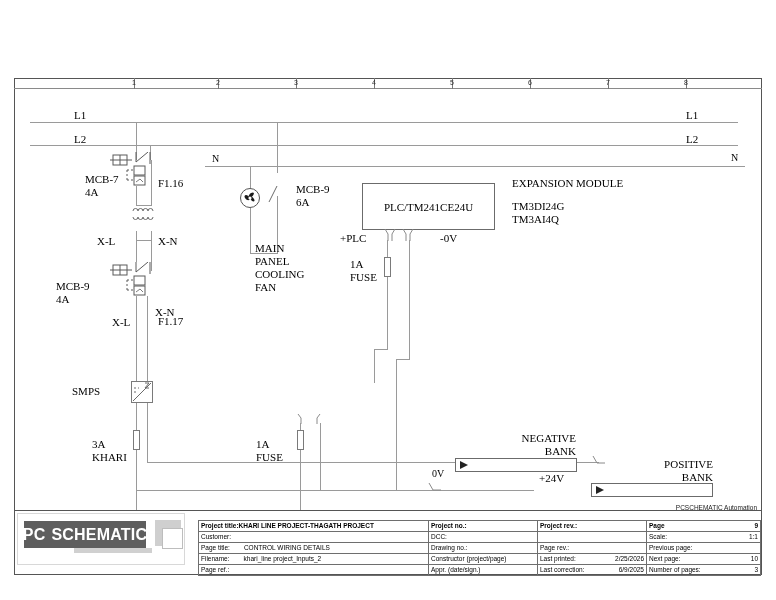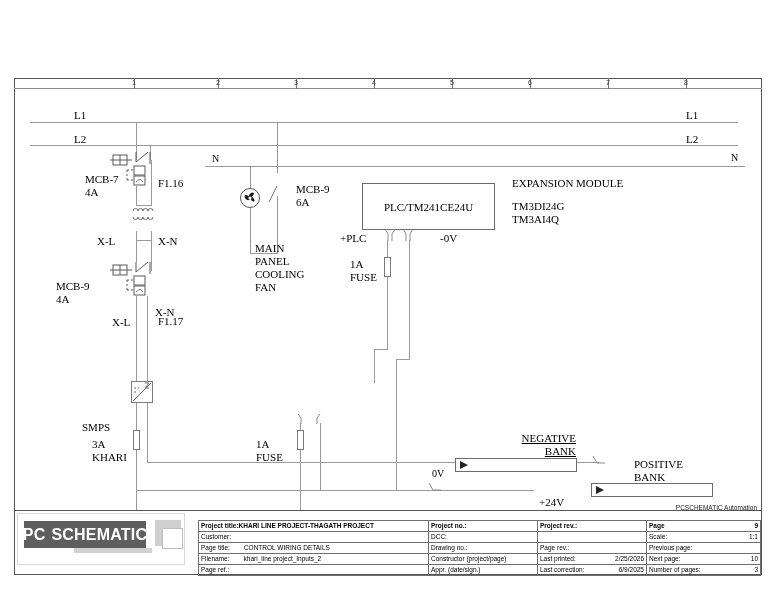--- a/index.html
+++ b/index.html
@@ -208,21 +208,21 @@
   <div class="smps" style="left:131px;top:381px;">
     <svg width="20" height="20" viewBox="0 0 20 20" style="display:block;">
       <g stroke="#6b6b6b" fill="none" stroke-width="1">
         <line x1="1" y1="19" x2="19" y2="1"></line>
         <path d="M13 1 l4 0 l-4 5 l4 0"></path>
         <line x1="2" y1="6" x2="7" y2="6" stroke-dasharray="2,2"></line>
         <line x1="2" y1="10" x2="6" y2="10" stroke-dasharray="2,2"></line>
       </g>
     </svg>
   </div>
-  <span class="lbl" style="left:82px;top:385px;margin-top:36px;">SMPS</span>
+  <span class="lbl" style="left:72px;top:385px;">SMPS</span>
 
   <div class="w wv" style="left:136px;top:403px;height:110px;"></div>
   <div class="w wv" style="left:147px;top:403px;height:60px;"></div>
 
   <div class="fuse" style="left:133px;top:430px;"></div>
   <span class="lbl" style="left:92px;top:438px;">3A
 KHARI</span>
 
   <div class="w wh" style="left:147px;top:462px;width:452px;"></div>
   <div class="w wh" style="left:136px;top:490px;width:398px;"></div>
@@ -310,36 +310,36 @@
         <path d="M1 0 l4 7 l8 0"></path>
       </g>
   </svg>
   <span class="lbl sm" style="left:432px;top:468px;">0V</span>
 
   <div class="bank" style="left:455px;top:458px;width:122px;">
     <svg width="120" height="12" viewBox="0 0 120 12" style="display:block;">
       <polygon points="4,2 12,6 4,10" fill="#222"></polygon>
     </svg>
   </div>
-  <span class="lbl" style="left:466px;top:432px;text-align:right;width:110px;text-decoration:underline;">NEGATIVE
+  <span class="lbl" style="left:466px;top:432px;text-align:right;width:110px;">NEGATIVE
 BANK</span>
 
   <svg style="position:absolute;left:592px;top:456px;" width="14" height="12" viewBox="0 0 14 12">
     <g stroke="#8a8a8a" fill="none" stroke-width="1">
         <path d="M1 0 l4 7 l8 0"></path>
       </g>
   </svg>
-  <span class="lbl" style="left:539px;top:496px;">+24V</span>
+  <span class="lbl" style="left:539px;top:472px;">+24V</span>
 
   <div class="bank" style="left:591px;top:483px;width:122px;">
     <svg width="120" height="12" viewBox="0 0 120 12" style="display:block;">
       <polygon points="4,2 12,6 4,10" fill="#222"></polygon>
     </svg>
   </div>
-  <span class="lbl" style="left:634px;top:458px;width:110px;">POSITIVE
+  <span class="lbl" style="left:603px;top:458px;text-align:right;width:110px;">POSITIVE
 BANK</span>
 
   <div class="tb">
     <div class="tb-logo">
       <div class="logo-shadow"></div>
       <div class="logo-sq1"></div>
       <div class="logo-sq2"></div>
       <div class="logo-box">
         <span>PC</span>
         <span style="display:inline-block;width:1px;height:17px;background:#fff;margin:0 3px;"></span>

